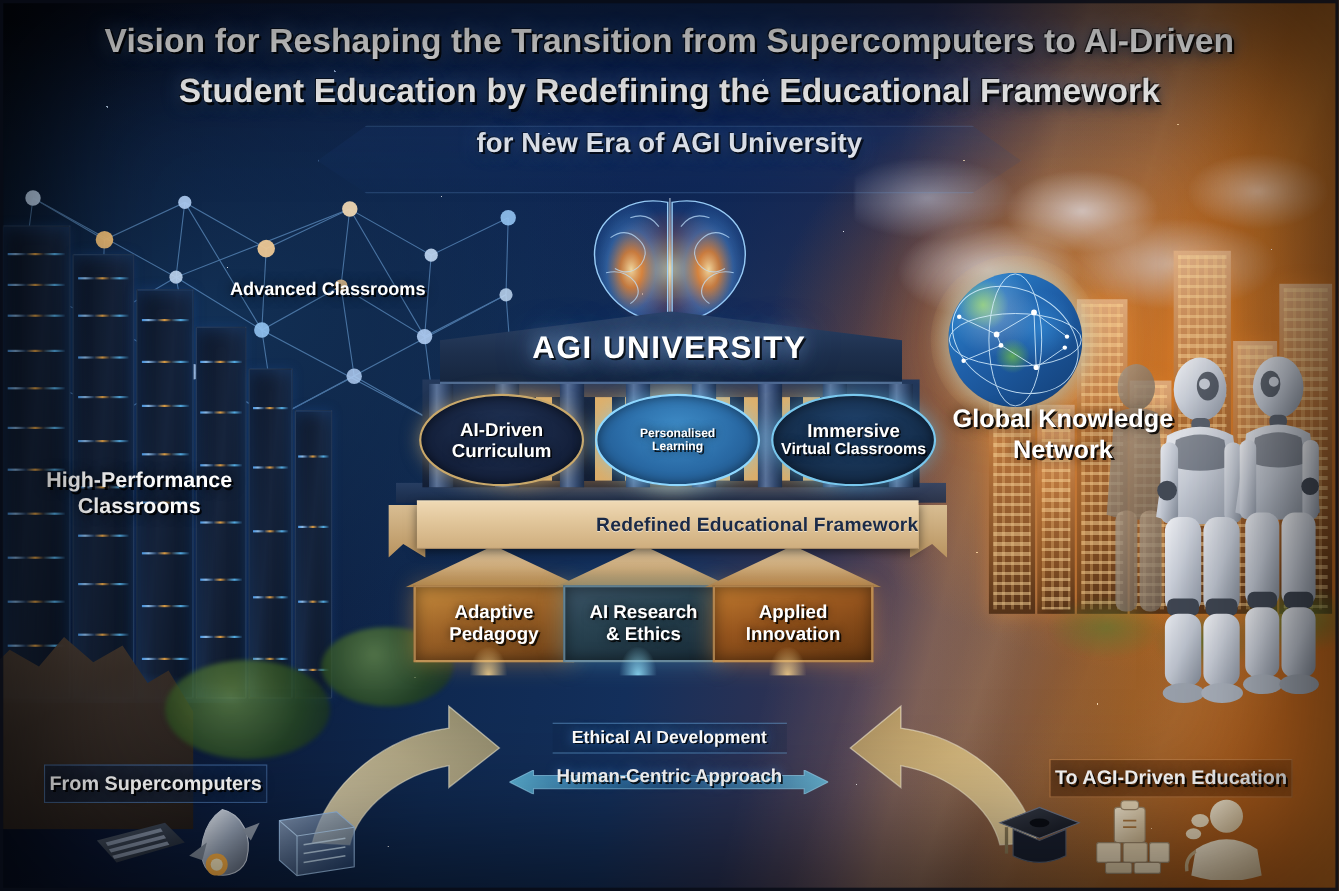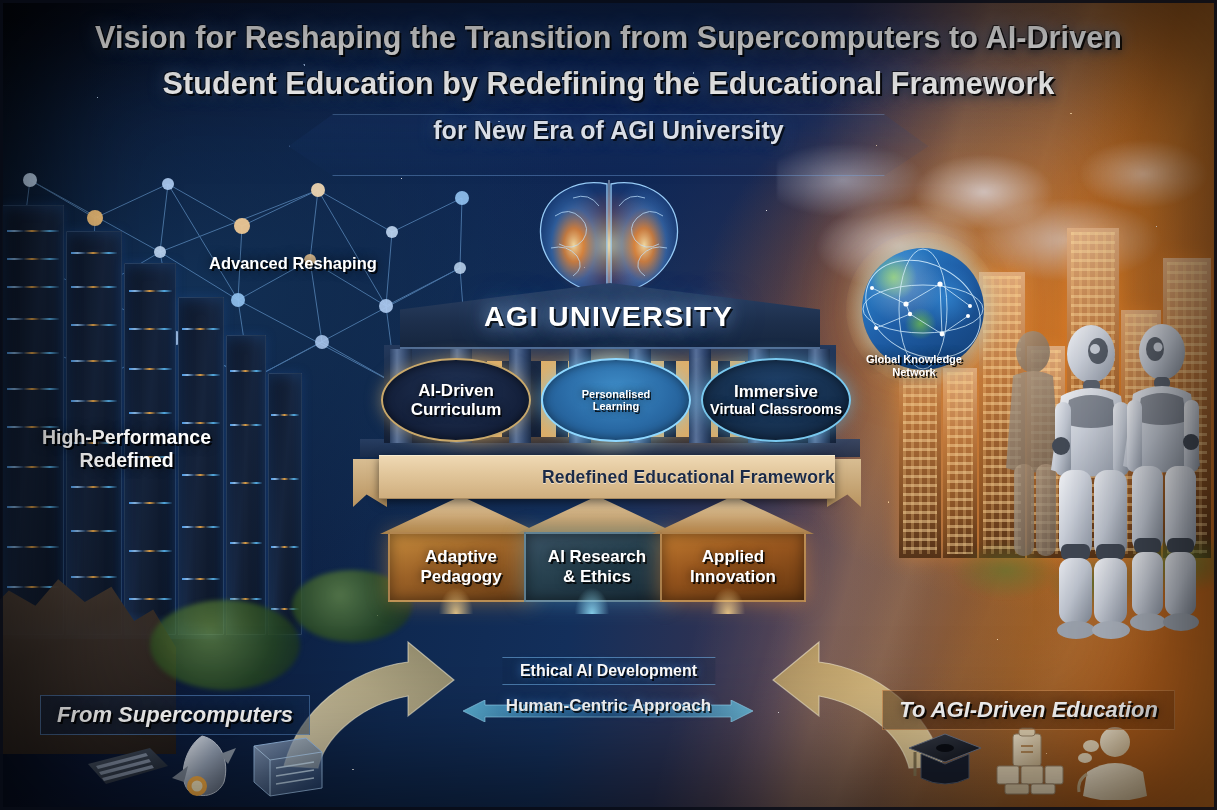--- a/index.html
+++ b/index.html
@@ -297,21 +297,21 @@
   }
   .banner-tail {
     position: absolute; top: 4px; width: 34px; height: 48px;
     background: linear-gradient(180deg, #d8bd92 0%, #b8935f 100%);
   }
   .banner-tail.left  { left: -4px;  clip-path: polygon(0% 0%, 100% 0%, 100% 100%, 40% 74%, 0% 100%); }
   .banner-tail.right { right: -4px; clip-path: polygon(0% 0%, 100% 0%, 100% 100%, 60% 74%, 0% 100%); }
 
   
   .pillars {
-    position: absolute; left: 388px; top: 498px; width: 408px; height: 104px;
+    position: absolute; left: 376px; top: 498px; width: 408px; height: 104px;
     display: flex; justify-content: flex-start; z-index: 45;
   }
   .pillar { position: relative; width: 146px; height: 104px; }
   .pillar-roof {
     position: absolute; left: -8px; top: -2px; width: 162px; height: 38px;
     background: linear-gradient(180deg, #e6cda6 0%, #c9a777 55%, #9d7c4e 100%);
     clip-path: polygon(50% 0%, 100% 100%, 0% 100%);
     filter: drop-shadow(0 2px 3px rgba(0,0,0,.55));
   }
   .pillar-box {
@@ -358,24 +358,23 @@
     text-shadow: 1.6px 1.6px 0 rgba(0,0,0,.80), 0 0 10px rgba(80,170,255,.55);
   }
   
   .hbar {
     position: absolute; left: 463px; top: 700px; width: 290px; height: 22px; z-index: 47;
   }
 
   
   .plate {
     position: absolute; z-index: 48;
-    padding: 6px 16px;
-    color: #fff; font-weight: bold; font-size: 22px;
+    padding: 6px 4px;
+    color: #fff; font-weight: bold; font-size: 18px;
     text-shadow: 2px 2px 0 rgba(0,0,0,.82), 0 0 12px rgba(0,0,0,.6);
-    font-style: italic;
   }
   .plate-left {
     left: 40px; top: 695px;
     background: linear-gradient(90deg, rgba(12,28,56,.62) 0%, rgba(18,44,84,.46) 100%);
     border: 1px solid rgba(120,180,255,.42);
   }
   .plate-right {
     right: 42px; top: 690px;
     background: linear-gradient(90deg, rgba(70,34,10,.50) 0%, rgba(110,54,14,.42) 100%);
     border: 1px solid rgba(255,180,110,.45);
@@ -383,21 +382,21 @@
 
   
   .anno {
     position: absolute; z-index: 44;
     color: #fff; font-weight: bold;
     text-shadow: 2px 2px 0 rgba(0,0,0,.85), 0 0 12px rgba(0,0,0,.7);
     line-height: 1.2;
   }
   .anno-alg  { left: 209px; top: 254px; font-size: 16.5px; }
   .anno-hpc  { left: 42px;  top: 426px; font-size: 19.5px; text-align: left; }
-  .anno-gkn  { left: 866px; top: 353px; font-size: 11px; text-align: left; }
+  .anno-gkn  { left: 866px; top: 367px; font-size: 23px; text-align: left; }
 
   
   .arrow-l { position: absolute; left: 278px; top: 640px; width: 180px; height: 130px; z-index: 43; }
   .arrow-r { position: absolute; right: 268px; top: 640px; width: 180px; height: 130px; z-index: 43; }
 
   
   .icons-left  { position: absolute; left: 84px;  bottom: 6px; width: 260px; height: 84px; z-index: 46; }
   .icons-right { position: absolute; right: 66px; bottom: 10px; width: 250px; height: 80px; z-index: 46; }
 
   
@@ -763,24 +762,24 @@
         <stop offset="50%" stop-color="#2e7fb8" stop-opacity=".42"></stop>
         <stop offset="100%" stop-color="#6fd3f5" stop-opacity=".80"></stop>
       </linearGradient>
     </defs>
     <path d="M22 5 L268 5 L268 0 L290 11 L268 22 L268 17 L22 17 L22 22 L0 11 L22 0 Z" fill="url(#hba)" stroke="rgba(160,225,255,.62)" stroke-width="1"></path>
   </svg>
 
   <div class="flow-1">Ethical AI Development</div>
   <div class="flow-2">Human-Centric Approach</div>
 
-  <div class="anno anno-alg">Advanced Reshaping</div>
+  <div class="anno anno-alg">Advanced Classrooms</div>
   <div class="anno anno-hpc">
     <div>High-Performance</div>
-    <div style="text-align:center">Redefined</div>
+    <div style="text-align:center">Classrooms</div>
   </div>
   <div class="anno anno-gkn">
     <div>Global Knowledge</div>
     <div style="text-align:center">Network</div>
   </div>
 
   <svg class="icons-left" viewBox="0 0 260 84">
     <defs>
       <linearGradient id="kbg" x1="0" y1="0" x2="1" y2="1">
         <stop offset="0%" stop-color="#4a5566"></stop>

